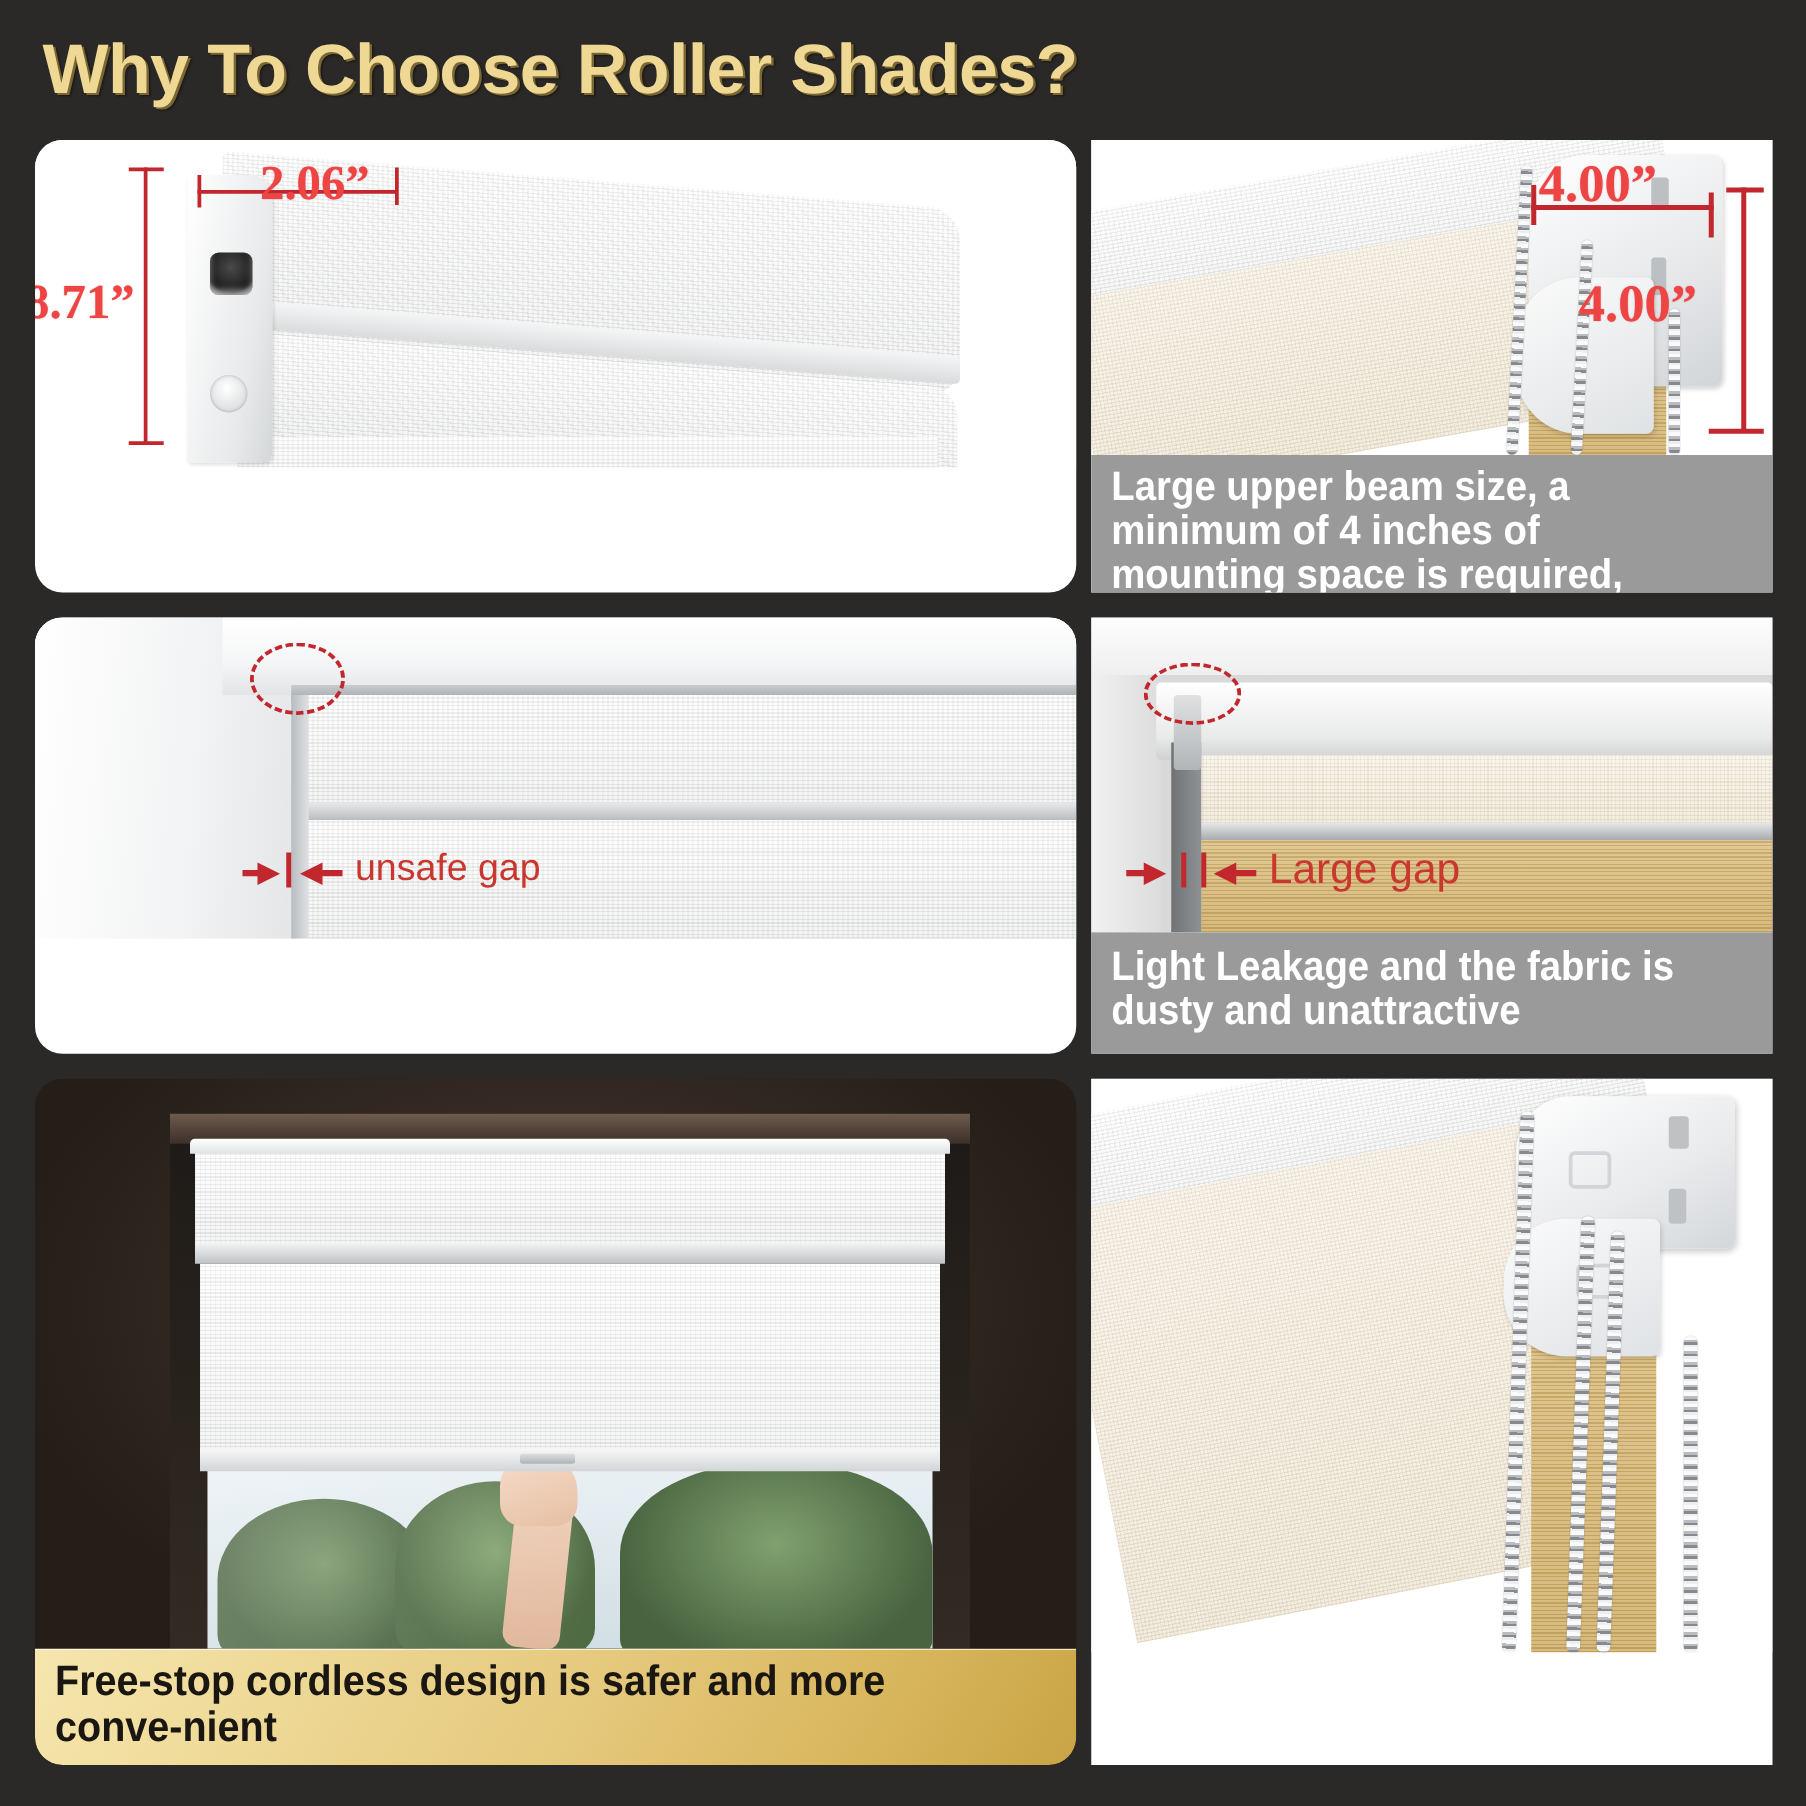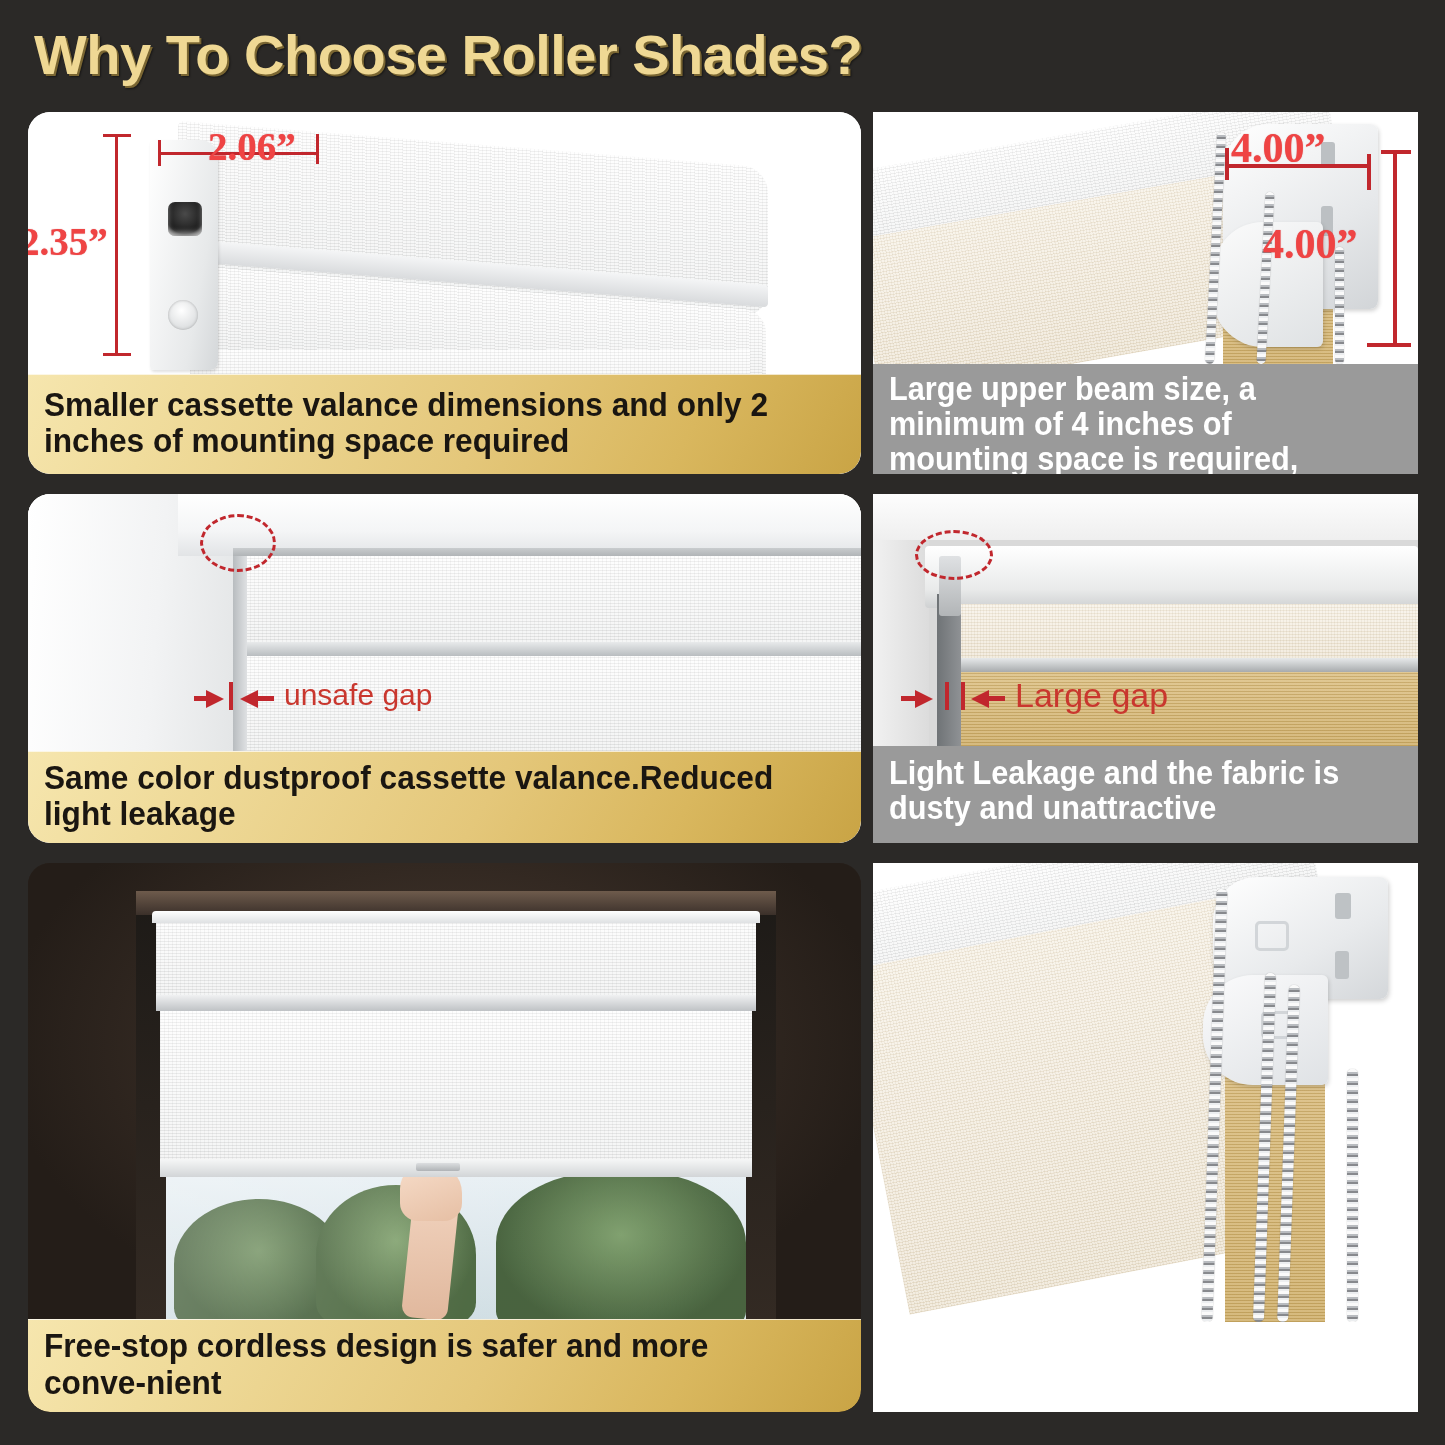--- a/index.html
+++ b/index.html
@@ -121,24 +121,21 @@
       </div>
 
       <div class="dim-line" style="left:130px; top:40px; width:160px; height:3px;"></div>
       <div class="dim-line" style="left:130px; top:28px; width:3px; height:26px;"></div>
       <div class="dim-line" style="left:288px; top:22px; width:3px; height:30px;"></div>
       <div class="dim-txt" style="left:180px; top:12px; font-size:39px;">2.06”</div>
 
       <div class="dim-line" style="left:87px; top:22px; width:3px; height:222px;"></div>
       <div class="dim-line" style="left:75px; top:22px; width:28px; height:3px;"></div>
       <div class="dim-line" style="left:75px; top:241px; width:28px; height:3px;"></div>
-      <div class="dim-txt" style="left:-8px; top:107px; font-size:39px;">2.35”</div>
-    </div>
-    <div class="cap gold" style="height:100px;">
-      <div class="cap-txt">Smaller cassette valance dimensions and only 2 inches of mounting space required</div>
+      <div class="dim-txt" style="left:-8px; top:107px; font-size:39px;">8.71”</div>
     </div>
   </div>
 
   <div class="panel right" style="left:873px; top:112px; width:545px; height:362px; background:#fff;">
     <div class="photo" style="height:252px;">
       <div style="position:absolute; left:-20px; top:60px; width:480px; height:90px; transform:rotate(-10deg);
                   transform-origin:left top;" class="fab-white"></div>
       <div style="position:absolute; left:-20px; top:128px; width:430px; height:160px; transform:rotate(-10deg);
                   transform-origin:left top;" class="fab-cream"></div>
       <div style="position:absolute; left:350px; top:128px; width:110px; height:150px;" class="fab-tan"></div>
@@ -188,23 +185,20 @@
                   background:linear-gradient(90deg,#b8bcbf,#dfe1e3);"></div>
 
       <div class="dashed-ellipse" style="left:172px; top:20px; width:76px; height:58px;"></div>
 
       <div class="arrow-r" style="left:178px; top:196px;"></div>
       <div class="arrow-stem" style="left:166px; top:202px; width:16px;"></div>
       <div class="dim-line" style="left:201px; top:188px; width:4px; height:28px;"></div>
       <div class="arrow-l" style="left:212px; top:196px;"></div>
       <div class="arrow-stem" style="left:228px; top:202px; width:18px;"></div>
       <div class="gap-label" style="left:256px; top:184px;">unsafe gap</div>
-    </div>
-    <div class="cap gold" style="height:92px;">
-      <div class="cap-txt">Same color dustproof cassette valance.Reduced light leakage</div>
     </div>
   </div>
 
   <div class="panel left" style="left:28px; top:863px; width:833px; height:549px; background:#2a211b;">
     <div class="photo" style="height:456px; background:radial-gradient(ellipse at 50% 40%,#4a3b31,#241d18 75%);">
 
       <div style="position:absolute; left:108px; top:28px; width:640px; height:428px;
                   background:linear-gradient(180deg,#1d1a17,#332a23);"></div>
       <div style="position:absolute; left:108px; top:28px; width:640px; height:24px;
                   background:linear-gradient(180deg,#6e5b4c,#3b302a);"></div>

